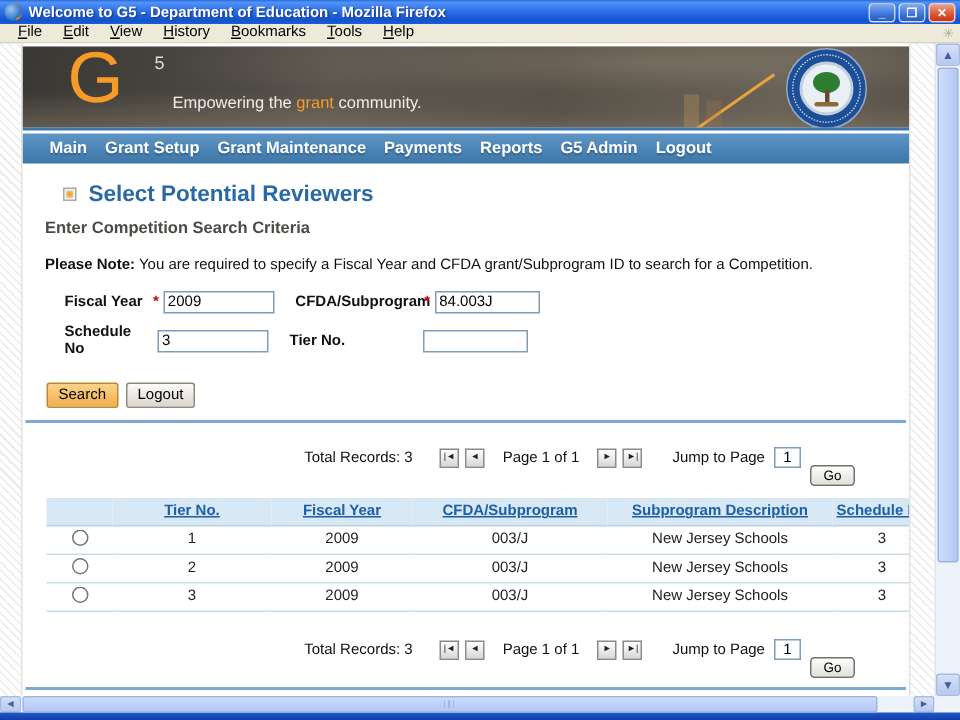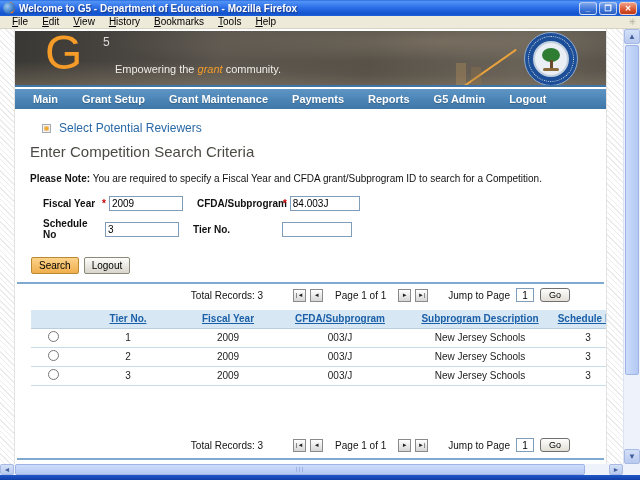--- a/index.html
+++ b/index.html
@@ -38,71 +38,71 @@
   
   .banner { margin-top:2px; height:56px; flex:0 0 56px; position:relative; overflow:hidden;
     border-bottom:2px solid #3E75A8;
     background:
       radial-gradient(ellipse at 72% 20%, rgba(150,138,118,.55), transparent 55%),
       linear-gradient(to top, rgba(190,172,142,.28), transparent 45%),
       linear-gradient(100deg,#3A3834 0%,#55504A 35%,#47423C 60%,#5C564E 85%,#4F4A44 100%); }
   .logo-g { position:absolute; left:30px; top:-6px; font-size:48px; font-weight:400; color:#F59C28; letter-spacing:-2px; }
   .logo-5 { position:absolute; left:88px; top:4px; font-size:12px; color:#DCDCDC; }
   .tagline { position:absolute; left:100px; top:32px; font-size:11px; color:#EFEDE8; }
-  .tagline .hl { color:#F59C28;font-style:italic; }
+  .tagline .hl { color:#F59C28; }
   .banner-accent { position:absolute; right:84px; top:36px; width:64px; height:2px; background:#E8A33D; transform:rotate(-35deg); }
   .shelf1,.shelf2 { position:absolute; bottom:0; width:10px; height:22px; background:rgba(190,150,90,.35); }
   .shelf1 { right:140px; } .shelf2 { right:125px; height:18px; background:rgba(160,120,70,.3); }
   .seal { position:absolute; right:28px; top:1px; width:54px; height:54px; border-radius:50%;
     background:#1D4F98; border:1px solid #93AACB; display:flex; align-items:center; justify-content:center; }
   .seal-inner { width:36px; height:36px; border-radius:50%; background:#E9EFF5; border:2px solid #C2CFDF; position:relative; }
   .seal-inner::before { content:""; position:absolute; inset:-7px; border:1px dotted rgba(255,255,255,.8); border-radius:50%; }
   .tree-top { position:absolute; width:18px; height:14px; border-radius:50%; background:#2E7D32; left:7px; top:5px; }
   .tree-trunk { position:absolute; width:3px; height:9px; background:#6B4A2B; left:15px; top:17px; }
   .tree-ground { position:absolute; width:16px; height:3px; border-radius:2px; background:#8A6A3A; left:8px; top:25px; }
 
   
   .navbar { height:20px; flex:0 0 20px; margin-top:2px; background:linear-gradient(180deg,#5E95C4 0%,#4A84B6 55%,#3F77A8 100%);
-    display:flex; align-items:center; padding-left:18px; gap:24px; }
+    display:flex; align-items:center; padding-left:18px; gap:12px; }
   .nav-item { color:#fff; font-size:11px; font-weight:bold; text-shadow:0 1px 1px rgba(0,0,0,.25); white-space:nowrap; }
 
   
   .heading-row { margin:12px 0 0 27px; display:flex; align-items:center; gap:8px; }
   .heading-icon { width:9px; height:9px; border:1px solid #AAA; background:#F2F2F2; position:relative; }
   .heading-icon::after { content:""; position:absolute; inset:1px; background:radial-gradient(circle,#F5A623 30%,#E0E0E0 90%); }
-  .page-title { color:#2A69A5; font-size:12px; font-weight:normal; }
-  .subtitle { margin:8px 0 0 15px; font-size:15px; font-weight:normal; color:#4C4A45; }
+  .page-title { color:#2A69A5; font-size:15px; font-weight:bold; }
+  .subtitle { margin:8px 0 0 15px; font-size:11px; font-weight:bold; color:#4C4A45; }
   .note { margin:13px 0 0 15px; font-size:10px; color:#111; }
   .note b { font-weight:bold; }
 
   
   .form-area { margin:12px 0 0 28px; font-size:10px; }
   .form-row { display:flex; align-items:center; margin-bottom:7px; }
   .f-label { font-weight:bold; color:#111; width:59px; }
   .f-label2 { font-weight:bold; color:#111; width:86px; margin-left:14px; }
   .req { color:#CC0000; font-weight:bold; margin-right:3px; }
   .f-input { width:74px; height:15px; border:1px solid #7F9DB9; font-size:10px; padding:0 2px; font-family:"Liberation Sans",sans-serif; }
   .f-input.second { width:70px; }
   .btn-row { margin:10px 0 0 16px; display:flex; gap:5px; }
   .btn { font-size:10px; padding:2px 7px; border:1px solid #8A8A7A; background:linear-gradient(180deg,#FDFDFB,#D9D5CC);
     border-radius:2px; font-family:"Liberation Sans",sans-serif;text-align:right; }
   .btn.search { background:linear-gradient(180deg,#FBD389,#F0AE4E); border-color:#B98A33; }
 
   
   .rule { border:0; border-top:2px solid #7FA9D0; margin:8px 2px 0 2px; }
   .rule.bottom { margin:2px 2px 4px 2px; }
   .pager { display:flex; align-items:center; justify-content:flex-end; padding:4px 36px 4px 0; font-size:10px; color:#111; }
-  .pager .total { margin-right:28px; }
+  .pager .total { margin-right:16px; }
   .pg-btn { width:13px; height:13px; border:1px solid #8A8A8A; background:linear-gradient(180deg,#FFFFFF,#D6D6D6);
     font-size:6px; line-height:11px; text-align:center; color:#222; margin:0 2px; padding:0; }
   .pager .pagelabel { margin:0 10px; }
   .pager .jump { margin-left:18px; margin-right:6px; }
   .jump-input { width:18px; height:14px; border:1px solid #7F9DB9; font-size:10px; text-align:center; }
   .go-btn { margin-left:6px; font-size:9px; padding:1px 8px; border:1px solid #707070; border-radius:3px;
-    background:linear-gradient(180deg,#FDFDFB,#E2DFD6); }
+    background:linear-gradient(180deg,#FDFDFB,#E2DFD6);margin-top:24px; }
 
   
   table.results { width:590px; margin:4px 0 0 16px; border-collapse:collapse; font-size:10px; }
   table.results th { background:#D7E7F3; height:18px; font-weight:bold; }
   table.results th span { color:#1A5FA8; text-decoration:underline; }
   table.results td { height:19px; text-align:center; color:#222; border-bottom:1px solid #C9DCEA; }
   table.results tr.hdr th { border-bottom:1px solid #B9CFDF; }
   .radio { width:11px; height:11px; }
 
   .flex-spacer { flex:1 1 auto; }

